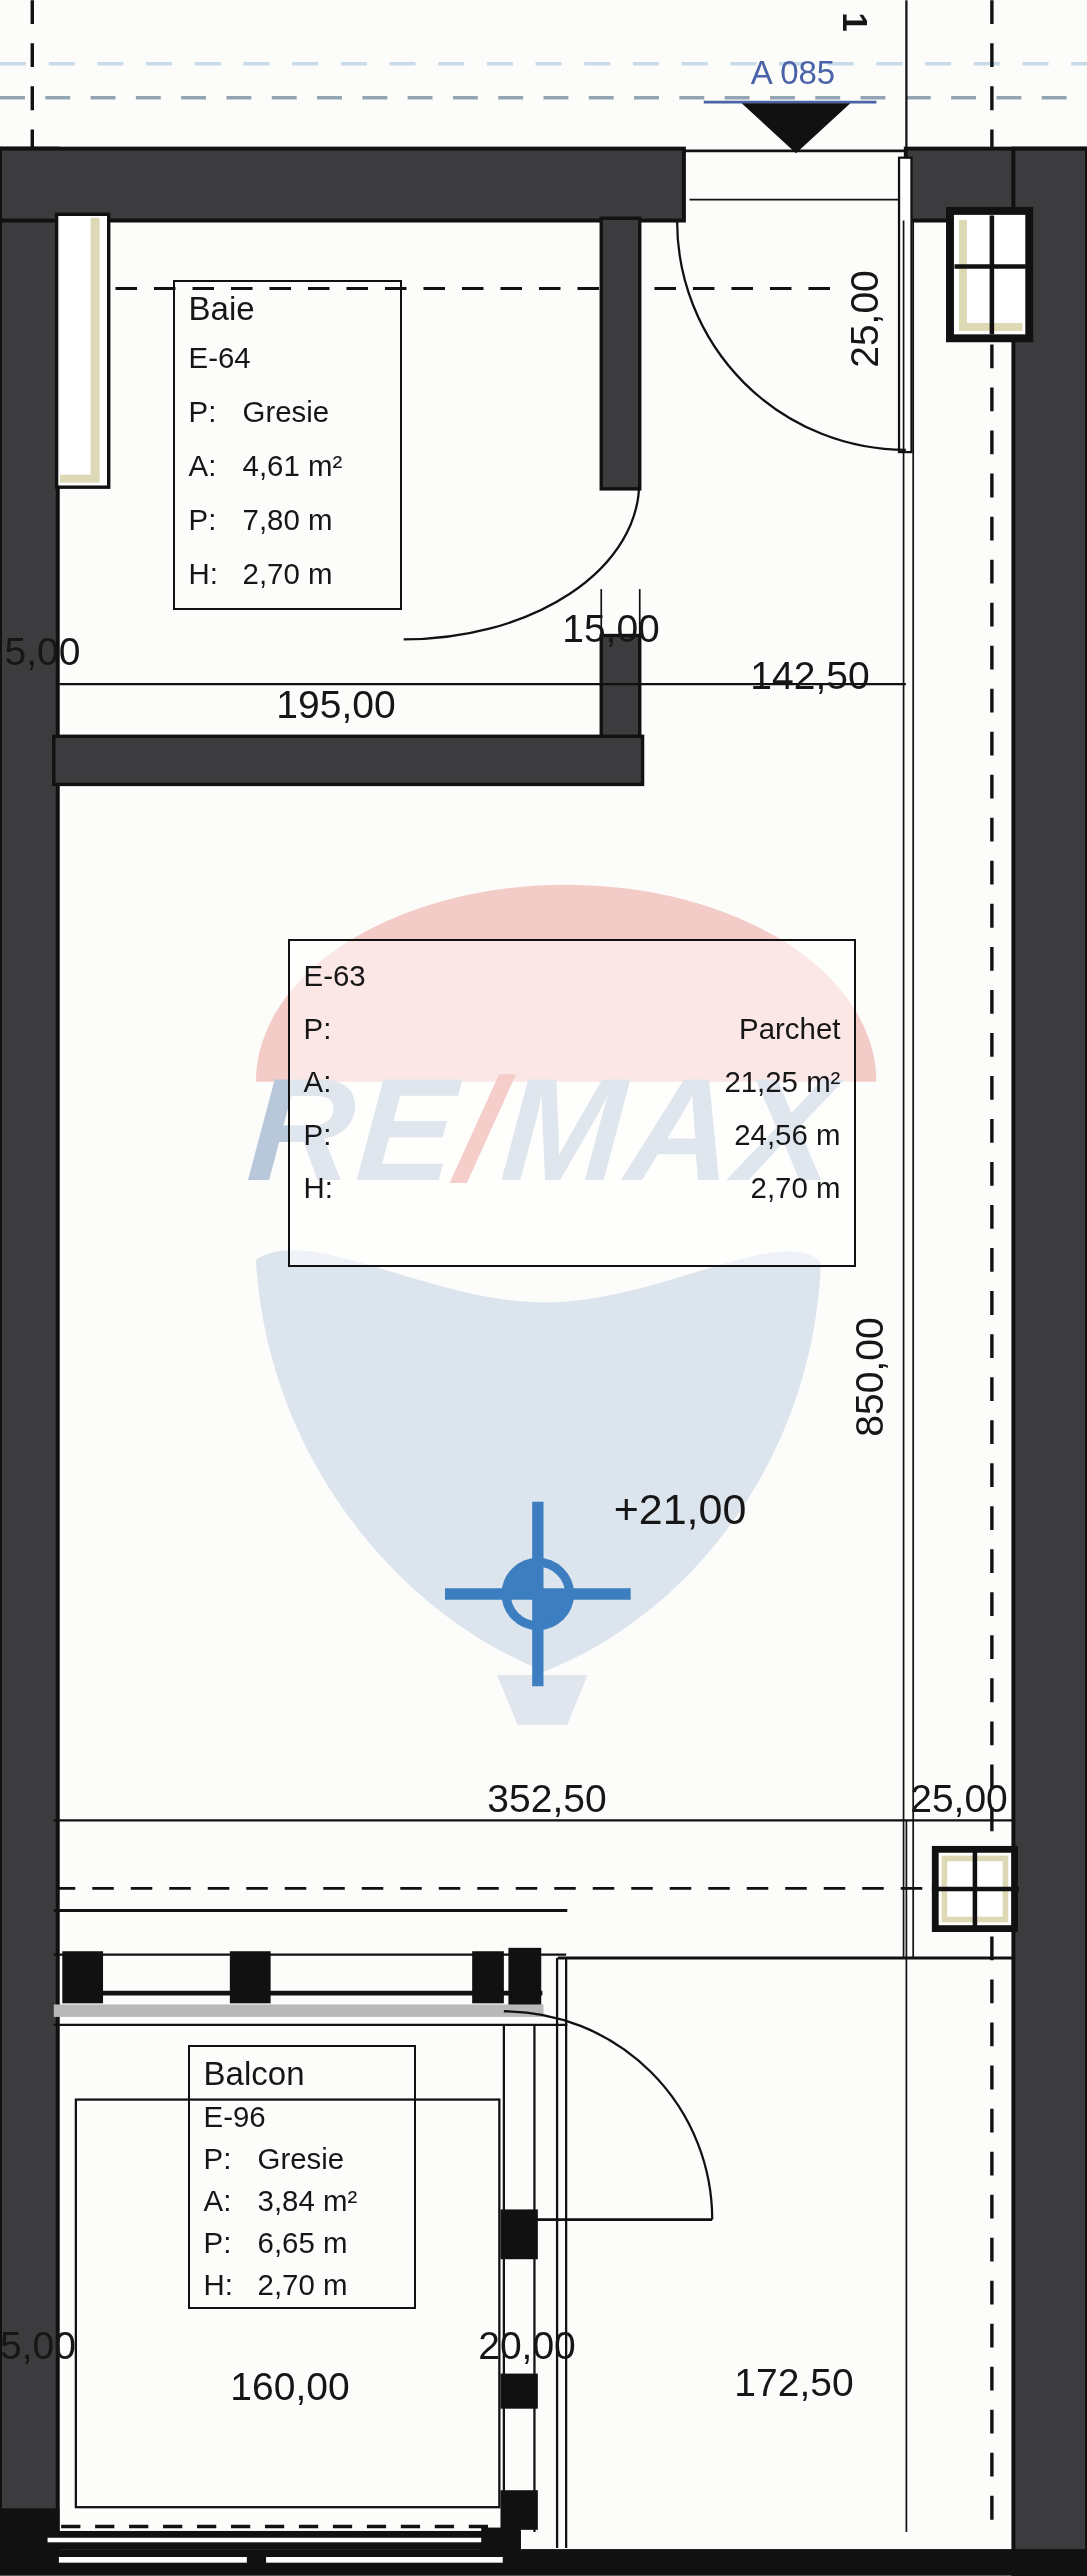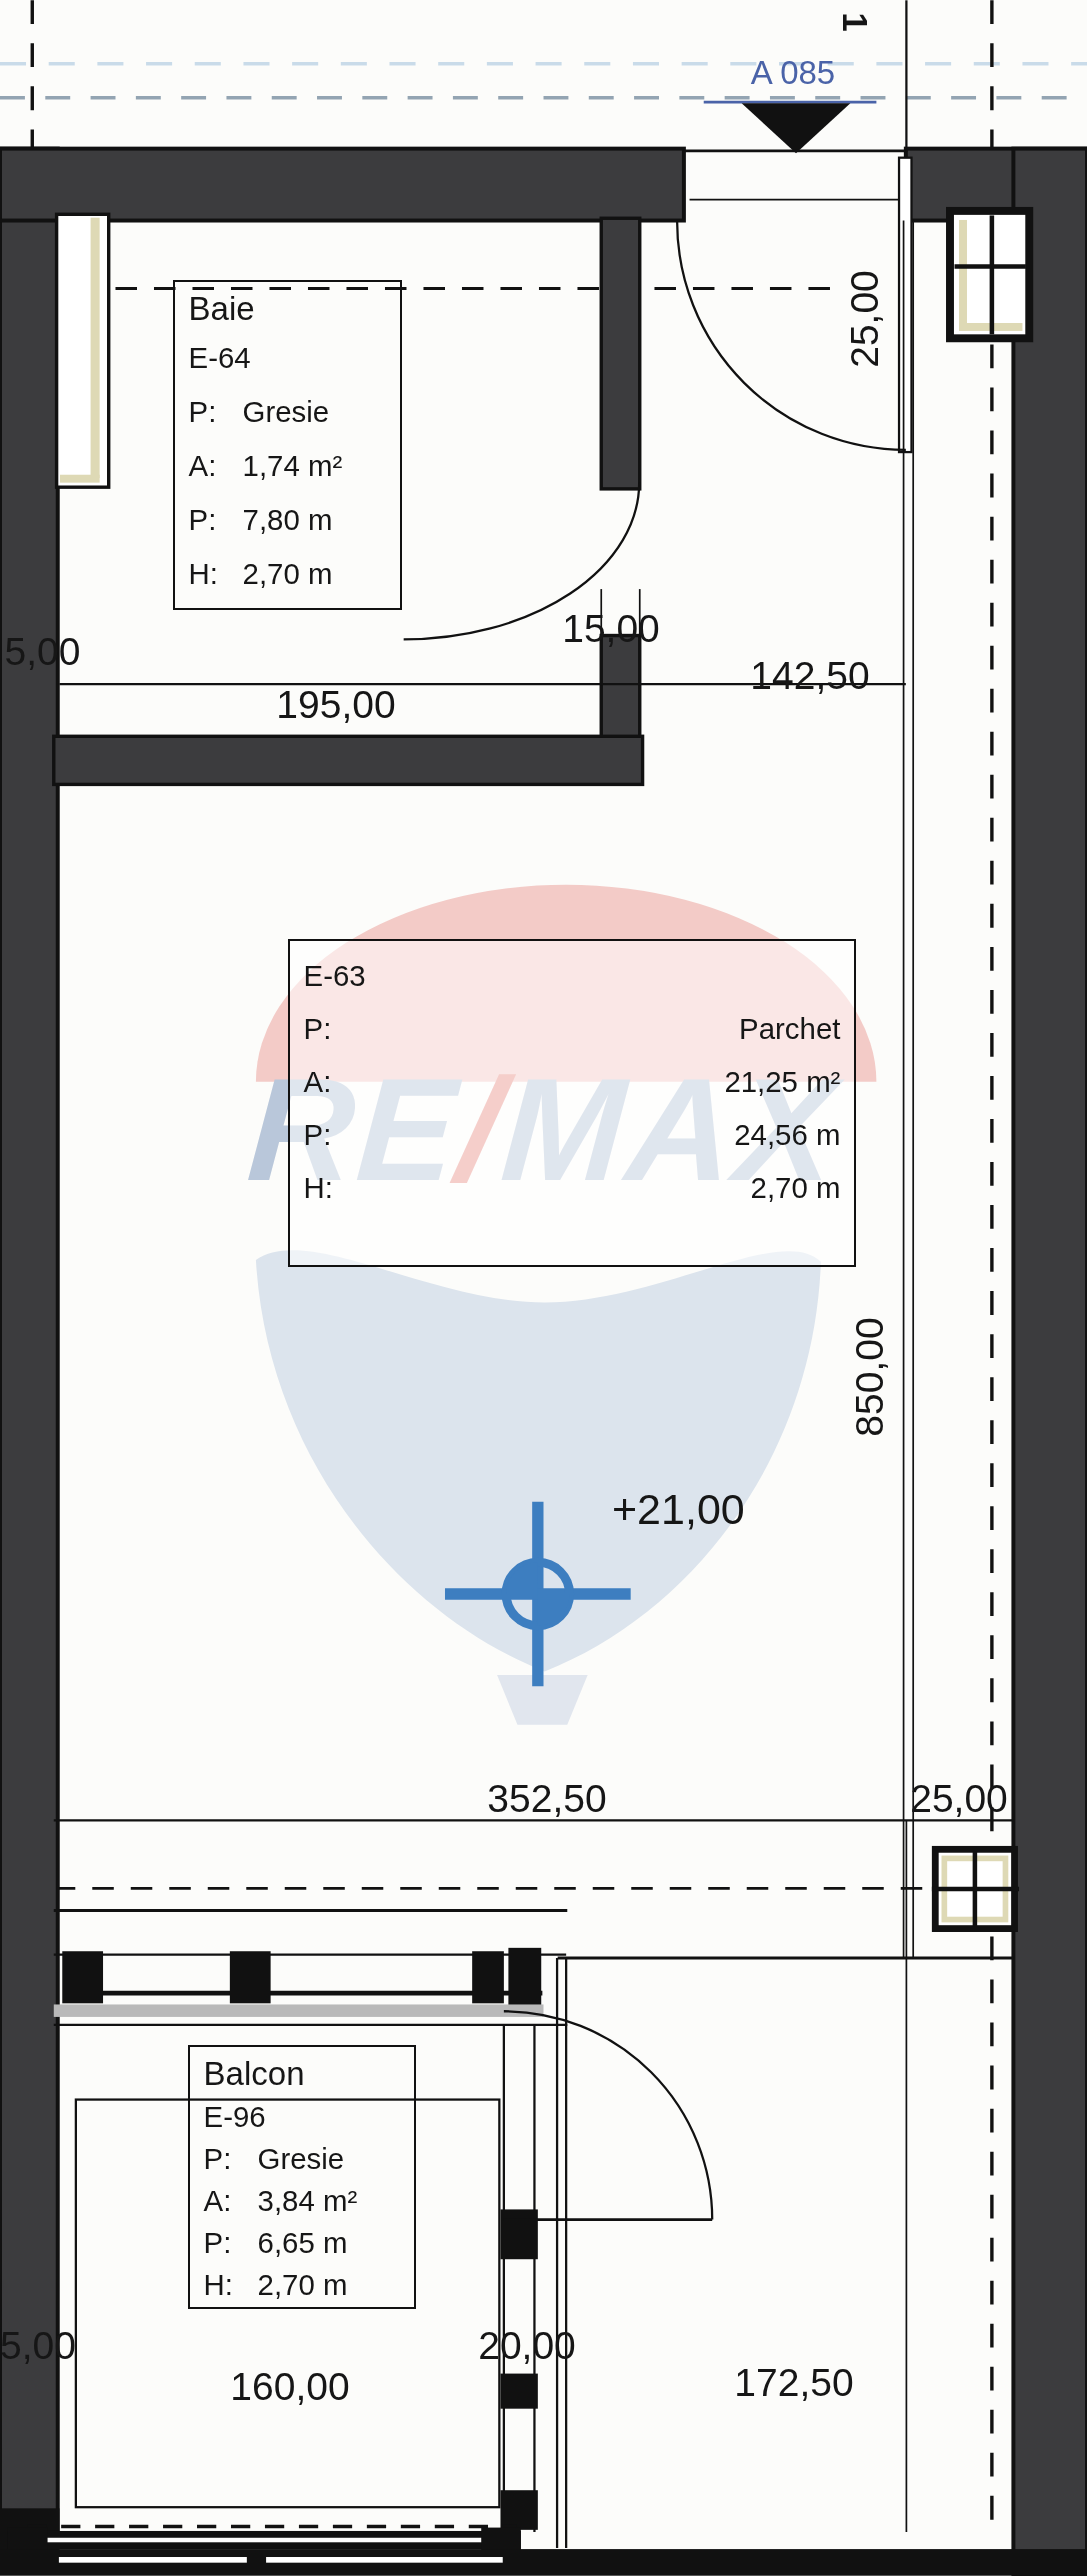--- a/index.html
+++ b/index.html
@@ -149,21 +149,21 @@
   <div class="infobox" style="left:173px;top:280px;width:229px;height:330px;background:transparent;">
     <div class="title">Baie</div>
     <div class="baieRows">
       <div class="code">E-64</div>
       <div class="row">
           <span class="lbl">P:</span>
           <span>Gresie</span>
         </div>
       <div class="row">
           <span class="lbl">A:</span>
-          <span>1,74 m²</span>
+          <span>4,61 m²</span>
         </div>
       <div class="row">
           <span class="lbl">P:</span>
           <span>7,80 m</span>
         </div>
       <div class="row">
           <span class="lbl">H:</span>
           <span>2,70 m</span>
         </div>
     </div>
@@ -220,16 +220,16 @@
   <div class="txt dim" style="left:725px;top:654px;width:170px;">142,50</div>
   <div class="txt dim rot" style="left:794px;top:297px;width:142px;">25,00</div>
   <div class="txt dim rot" style="left:785px;top:1355px;width:170px;">850,00</div>
   <div class="txt dim" style="left:462px;top:1777px;width:170px;">352,50</div>
   <div class="txt dim" style="left:888px;top:1777px;width:142px;">25,00</div>
   <div class="txt dim" style="left:0px;top:2324px;width:71px;">5,00</div>
   <div class="txt dim" style="left:205px;top:2365px;width:170px;">160,00</div>
   <div class="txt dim" style="left:456px;top:2324px;width:142px;">20,00</div>
   <div class="txt dim" style="left:709px;top:2361px;width:170px;">172,50</div>
 
-  <div class="txt level" style="left:612px;top:1485px;width:204px;text-align:left;">+21,00</div>
+  <div class="txt level" style="left:578px;top:1485px;width:204px;text-align:center;">+21,00</div>
 
 </div>
 
 
 </body></html>

